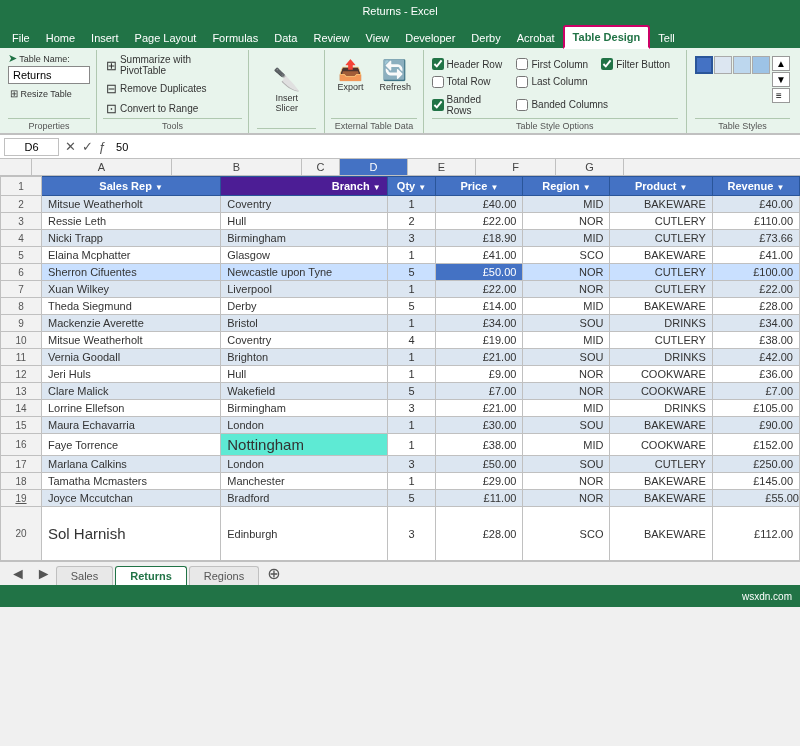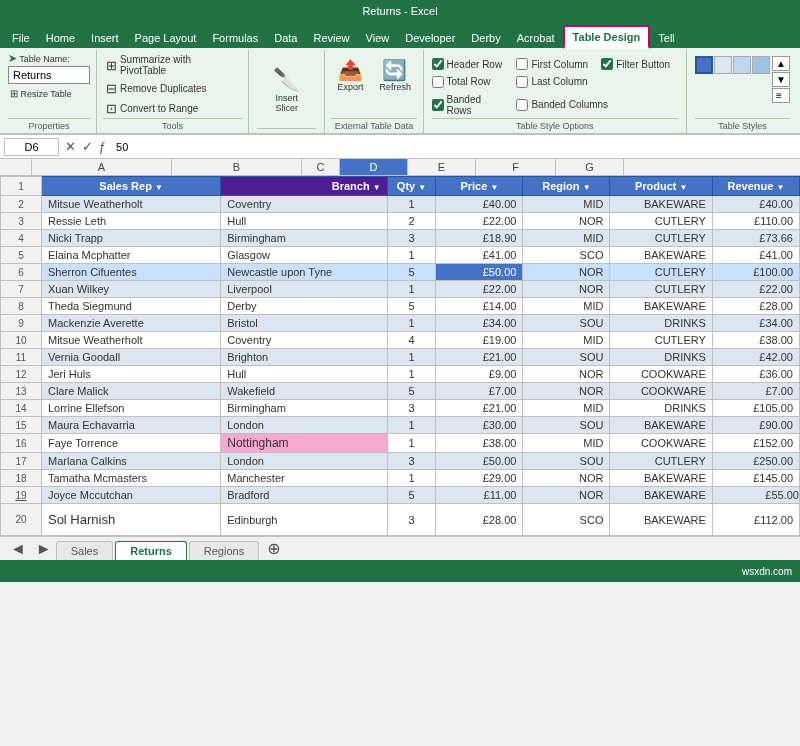--- a/index.html
+++ b/index.html
@@ -305,21 +305,21 @@
             <td style="background: rgb(220, 230, 241); color: rgb(51, 51, 51); border: 1px solid rgb(192, 192, 192); padding: 2px 6px; font-size: 11px; width: 130px; min-width: 130px; text-align: left;">London</td>
             <td style="background: rgb(220, 230, 241); color: rgb(51, 51, 51); border: 1px solid rgb(192, 192, 192); padding: 2px 6px; font-size: 11px; width: 38px; min-width: 38px; text-align: center;">1</td>
             <td style="background: rgb(220, 230, 241); color: rgb(51, 51, 51); border: 1px solid rgb(192, 192, 192); padding: 2px 6px; font-size: 11px; width: 68px; min-width: 68px; text-align: right;">£30.00</td>
             <td style="background: rgb(220, 230, 241); color: rgb(51, 51, 51); border: 1px solid rgb(192, 192, 192); padding: 2px 6px; font-size: 11px; width: 68px; min-width: 68px; text-align: right;">SOU</td>
             <td style="background: rgb(220, 230, 241); color: rgb(51, 51, 51); border: 1px solid rgb(192, 192, 192); padding: 2px 6px; font-size: 11px; width: 80px; min-width: 80px; text-align: right;">BAKEWARE</td>
             <td style="background: rgb(220, 230, 241); color: rgb(51, 51, 51); border: 1px solid rgb(192, 192, 192); padding: 2px 6px; font-size: 11px; width: 68px; min-width: 68px; text-align: right;">£90.00</td>
           </tr>
           <tr>
             <td style="background: rgb(242, 242, 242); text-align: center; font-size: 10px; color: rgb(85, 85, 85); border: 1px solid rgb(192, 192, 192); padding: 2px; min-width: 32px; width: 32px;">16</td>
             <td style="background: white; color: rgb(51, 51, 51); border: 1px solid rgb(192, 192, 192); padding: 2px 6px; font-size: 11px; width: 140px; min-width: 140px; text-align: left;">Faye Torrence</td>
-            <td style="background: #f9a8d4; color: rgb(51, 51, 51); border: 1px solid rgb(192, 192, 192); padding: 2px 6px; font-size: 12px; width: 130px; min-width: 130px; text-align: left;">Nottingham</td>
+            <td style="background: #5eead4; color: rgb(51, 51, 51); border: 1px solid rgb(192, 192, 192); padding: 2px 6px; font-size: 15px; width: 130px; min-width: 130px; text-align: left;">Nottingham</td>
             <td style="background: white; color: rgb(51, 51, 51); border: 1px solid rgb(192, 192, 192); padding: 2px 6px; font-size: 11px; width: 38px; min-width: 38px; text-align: center;">1</td>
             <td style="background: white; color: rgb(51, 51, 51); border: 1px solid rgb(192, 192, 192); padding: 2px 6px; font-size: 11px; width: 68px; min-width: 68px; text-align: right;">£38.00</td>
             <td style="background: white; color: rgb(51, 51, 51); border: 1px solid rgb(192, 192, 192); padding: 2px 6px; font-size: 11px; width: 68px; min-width: 68px; text-align: right;">MID</td>
             <td style="background: white; color: rgb(51, 51, 51); border: 1px solid rgb(192, 192, 192); padding: 2px 6px; font-size: 11px; width: 80px; min-width: 80px; text-align: right;">COOKWARE</td>
             <td style="background: white; color: rgb(51, 51, 51); border: 1px solid rgb(192, 192, 192); padding: 2px 6px; font-size: 11px; width: 68px; min-width: 68px; text-align: right;">£152.00</td>
           </tr>
           <tr>
             <td style="background: rgb(242, 242, 242); text-align: center; font-size: 10px; color: rgb(85, 85, 85); border: 1px solid rgb(192, 192, 192); padding: 2px; min-width: 32px; width: 32px;">17</td>
             <td style="background: rgb(220, 230, 241); color: rgb(51, 51, 51); border: 1px solid rgb(192, 192, 192); padding: 2px 6px; font-size: 11px; width: 140px; min-width: 140px; text-align: left;">Marlana Calkins</td>
             <td style="background: rgb(220, 230, 241); color: rgb(51, 51, 51); border: 1px solid rgb(192, 192, 192); padding: 2px 6px; font-size: 11px; width: 130px; min-width: 130px; text-align: left;">London</td>
@@ -344,21 +344,21 @@
             <td style="background: rgb(220, 230, 241); color: rgb(51, 51, 51); border: 1px solid rgb(192, 192, 192); padding: 2px 6px; font-size: 11px; width: 140px; min-width: 140px; text-align: left;">Joyce Mccutchan</td>
             <td style="background: rgb(220, 230, 241); color: rgb(51, 51, 51); border: 1px solid rgb(192, 192, 192); padding: 2px 6px; font-size: 11px; width: 130px; min-width: 130px; text-align: left;">Bradford</td>
             <td style="background: rgb(220, 230, 241); color: rgb(51, 51, 51); border: 1px solid rgb(192, 192, 192); padding: 2px 6px; font-size: 11px; width: 38px; min-width: 38px; text-align: center;">5</td>
             <td style="background: rgb(220, 230, 241); color: rgb(51, 51, 51); border: 1px solid rgb(192, 192, 192); padding: 2px 6px; font-size: 11px; width: 68px; min-width: 68px; text-align: right;">£11.00</td>
             <td style="background: rgb(220, 230, 241); color: rgb(51, 51, 51); border: 1px solid rgb(192, 192, 192); padding: 2px 6px; font-size: 11px; width: 68px; min-width: 68px; text-align: right;">NOR</td>
             <td style="background: rgb(220, 230, 241); color: rgb(51, 51, 51); border: 1px solid rgb(192, 192, 192); padding: 2px 6px; font-size: 11px; width: 80px; min-width: 80px; text-align: right;">BAKEWARE</td>
             <td style="background: rgb(220, 230, 241); color: rgb(51, 51, 51); border: 1px solid rgb(192, 192, 192); padding: 2px 0; font-size: 11px; width: 68px; min-width: 68px; text-align: right;">£55.00</td>
           </tr>
           <tr>
             <td style="background: rgb(242, 242, 242); text-align: center; font-size: 10px; color: rgb(85, 85, 85); border: 1px solid rgb(192, 192, 192); padding: 2px; min-width: 32px; width: 32px;">20</td>
-            <td style="background: white; color: rgb(51, 51, 51); border: 1px solid rgb(192, 192, 192); padding: 8px 6px; font-size: 13px; width: 140px; min-width: 140px; text-align: left; margin-top: 16px;">Sol Harnish</td>
+            <td style="background: white; color: rgb(51, 51, 51); border: 1px solid rgb(192, 192, 192); padding: 18px 6px; font-size: 15px; width: 140px; min-width: 140px; text-align: left; margin-top: 16px;">Sol Harnish</td>
             <td style="background: white; color: rgb(51, 51, 51); border: 1px solid rgb(192, 192, 192); padding: 2px 6px; font-size: 11px; width: 130px; min-width: 130px; text-align: left;">Edinburgh</td>
             <td style="background: white; color: rgb(51, 51, 51); border: 1px solid rgb(192, 192, 192); padding: 2px 6px; font-size: 11px; width: 38px; min-width: 38px; text-align: center;">3</td>
             <td style="background: white; color: rgb(51, 51, 51); border: 1px solid rgb(192, 192, 192); padding: 2px 6px; font-size: 11px; width: 68px; min-width: 68px; text-align: right;">£28.00</td>
             <td style="background: white; color: rgb(51, 51, 51); border: 1px solid rgb(192, 192, 192); padding: 2px 6px; font-size: 11px; width: 68px; min-width: 68px; text-align: right;">SCO</td>
             <td style="background: white; color: rgb(51, 51, 51); border: 1px solid rgb(192, 192, 192); padding: 2px 6px; font-size: 11px; width: 80px; min-width: 80px; text-align: right;">BAKEWARE</td>
             <td style="background: white; color: rgb(51, 51, 51); border: 1px solid rgb(192, 192, 192); padding: 2px 6px; font-size: 11px; width: 68px; min-width: 68px; text-align: right;">£112.00</td>
           </tr>
         </tbody>
       </table>
     </div>

